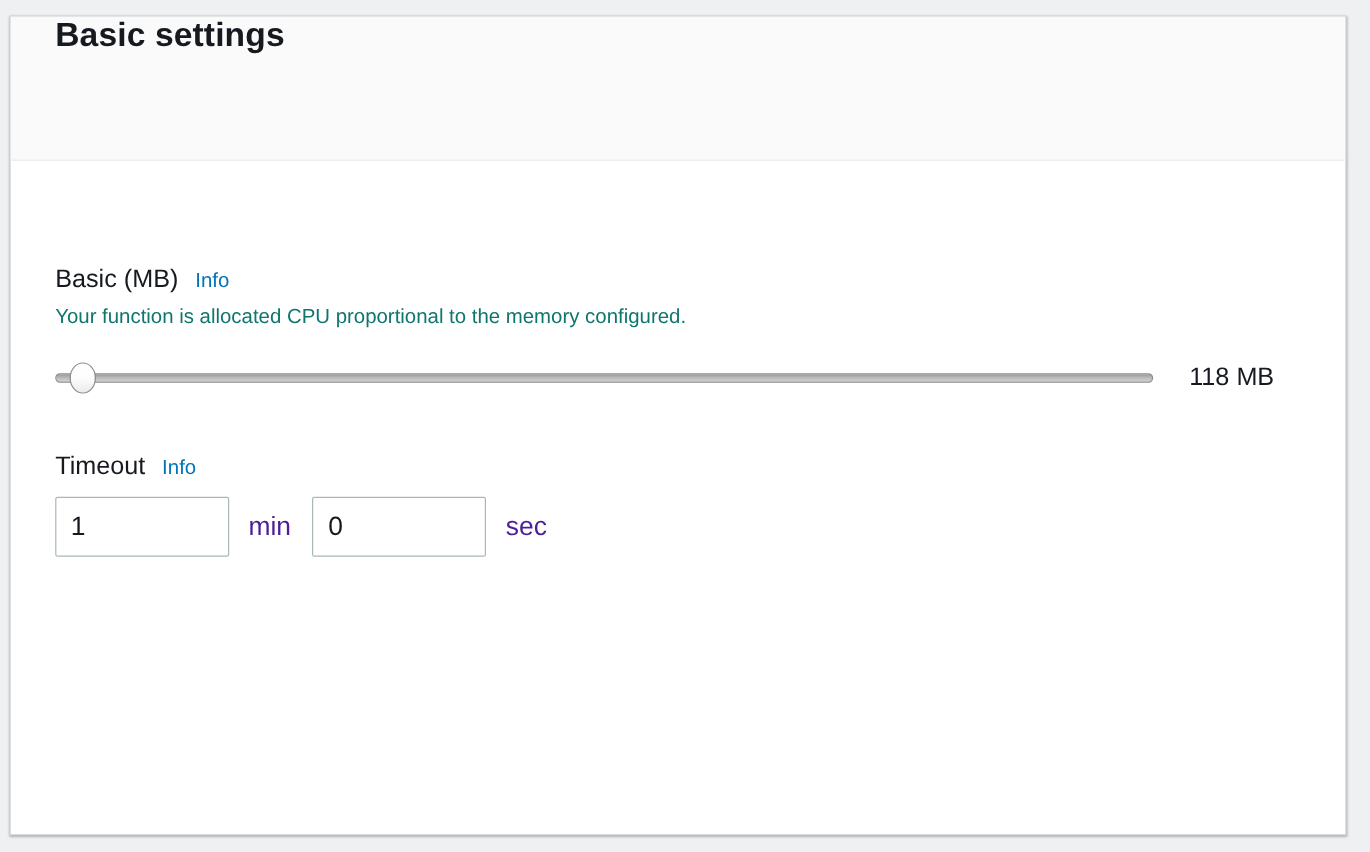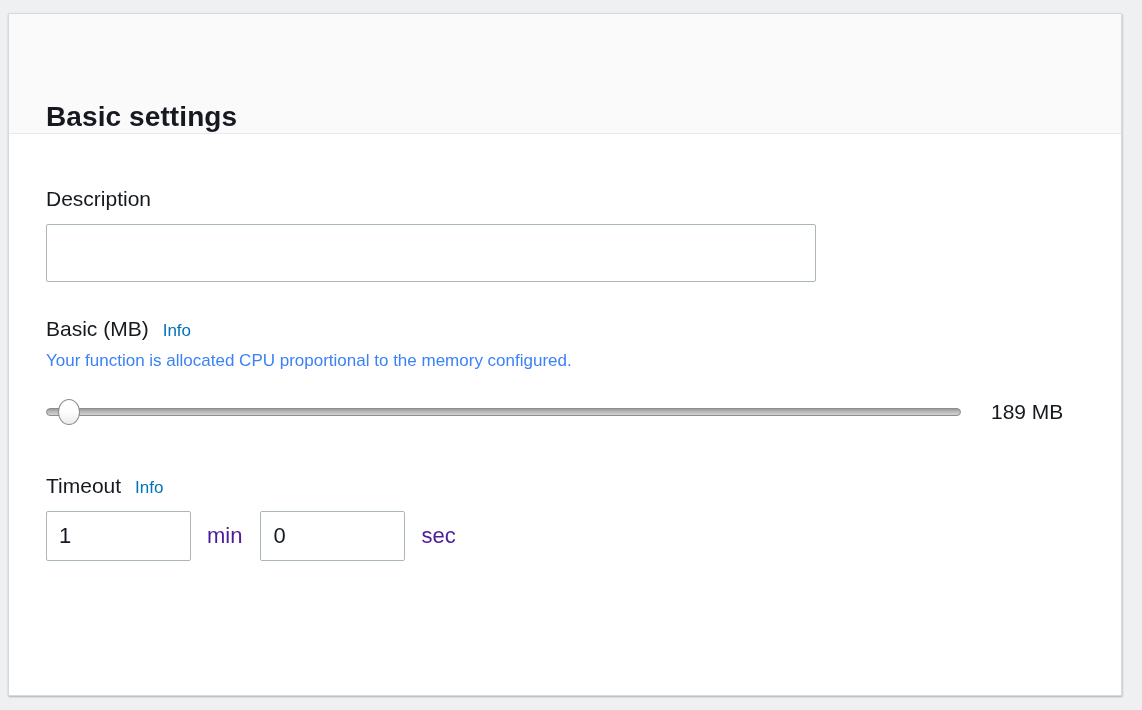--- a/index.html
+++ b/index.html
@@ -28,21 +28,21 @@
     box-sizing: border-box;
     box-shadow: 0 1px 2px 0 rgba(0,0,0,0.18), 1px 1px 2px 0 rgba(0,0,0,0.10);
   }
 
   .panel-header {
     height: 120px;
     background: #fafafa;
     border-bottom: 1px solid #e9ebed;
     box-sizing: border-box;
     display: flex;
-    align-items: flex-end;
+    align-items: flex-start;
     padding-left: 37px;
   }
 
   .panel-title {
     font-size: 28px;
     font-weight: bold;
     color: #16191f;
     letter-spacing: 0.1px;
     line-height: 1.1;
   }
@@ -65,21 +65,21 @@
     font-size: 17px;
     font-weight: normal;
     color: #0073bb;
     margin-left: 14px;
     cursor: pointer;
     text-decoration: none;
   }
 
   .field-hint {
     font-size: 17px;
-    color: #3b82f6;
+    color: #0f766e;
     line-height: 1.35;
     margin-top: 8px;
   }
 
   .text-input {
     display: block;
     box-sizing: border-box;
     width: 770px;
     height: 58px;
     margin-top: 13px;
@@ -195,39 +195,33 @@
 <body>
 
 <div class="panel">
 
   <div class="panel-header">
     <div class="panel-title">Basic settings</div>
   </div>
 
   <div class="panel-body">
 
-    <div class="field-block">
-      <div class="field-label">
-        <span>Description</span>
-      </div>
-      <input class="text-input" type="text" value="" style="">
-    </div>
 
     <div class="memory-block">
       <div class="field-label">
         <span>Basic (MB)</span>
         <a class="info-link" href="#">Info</a>
       </div>
       <div class="field-hint">Your function is allocated CPU proportional to the memory configured.</div>
 
       <div class="slider-row">
         <div class="slider-wrap">
           <input class="mem-slider" type="range" min="128" max="10240" step="1" value="256" style="">
         </div>
-        <div class="memory-value">189 MB</div>
+        <div class="memory-value">118 MB</div>
       </div>
     </div>
 
     <div class="timeout-block">
       <div class="field-label">
         <span>Timeout</span>
         <a class="info-link" href="#">Info</a>
       </div>
 
       <div class="timeout-row">

